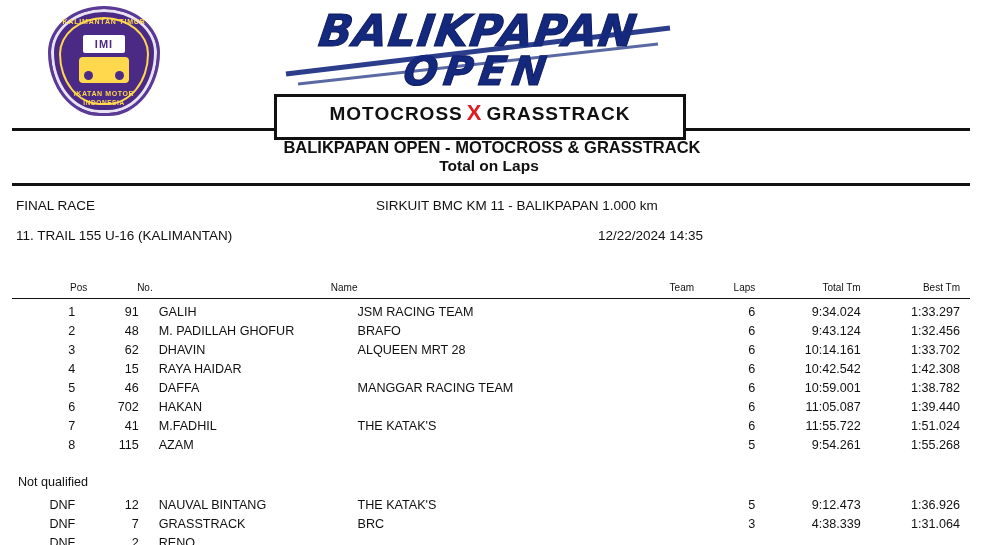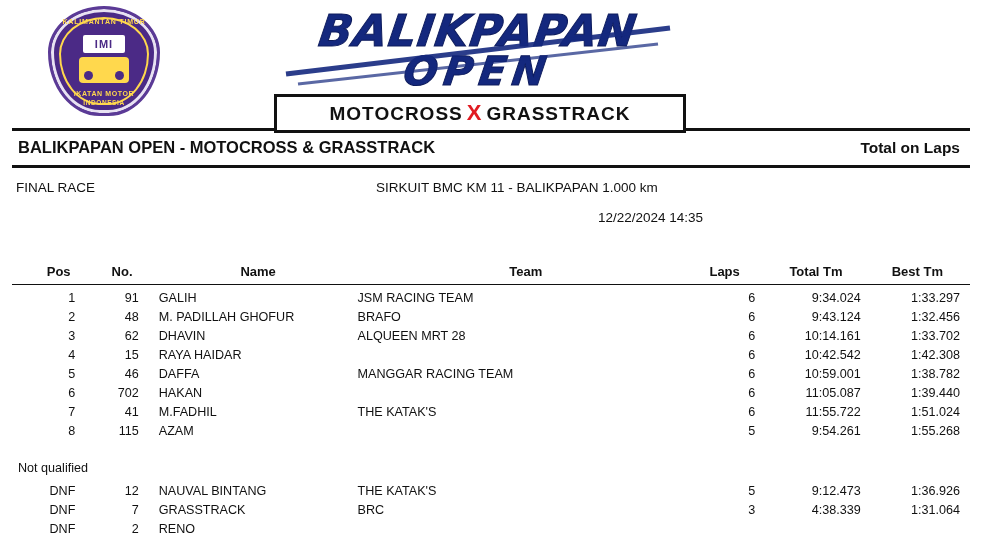--- a/index.html
+++ b/index.html
@@ -159,21 +159,21 @@
     height: 78px;
     pointer-events: none;
   }
   .wm-sub {
     position: absolute;
     left: 6px;
     top: 84px;
     width: 406px;
     border: 3px solid #111;
     background: #fff;
-    padding: 3px 0 4px;
+    padding: 3px 0 11px;
     font-weight: bold;
     font-size: 19px;
     letter-spacing: 1px;
     color: #111;
     white-space: nowrap;
   }
   .wm-sub .x {
     color: #e11b22;
     font-size: 22px;
     padding: 0 4px;
@@ -229,20 +229,21 @@
     margin: 0 12px;
   }
   .title-bar {
     margin: 0 12px;
     padding: 7px 4px 8px 6px;
     display: flex;
     justify-content: space-between;
     align-items: center;
     font-size: 16.5px;
     font-weight: bold;
+    flex-direction: column;
   }
   .sorted {
     font-size: 15.5px;
     font-weight: bold;
     padding-right: 6px;
   }
 
   
   .meta {
     margin: 0 10px;
@@ -273,23 +274,23 @@
   .table-wrap {
     margin: 10px 12px 0;
     position: relative;
   }
   table.results {
     width: 100%;
     border-collapse: collapse;
     font-size: 12.6px;
   }
   table.results thead th {
-    font-size: 13px;
-    font-weight: bold;
-    text-align: center;
+    font-size: 10px;
+    font-weight: normal;
+    text-align: right;
     padding: 0 0 5px 0;
     border-bottom: 1.5px solid #111;
   }
   table.results tbody td {
     padding: 2.5px 0;
     white-space: nowrap;
   }
   tbody tr:first-child td { padding-top: 6px; }
 
   .c-pos   { width: 58px;  text-align: right; padding-right: 12px !important; }
@@ -351,20 +352,21 @@
     <div class="sorted">Total on Laps</div>
   </div>
   <div class="rule-thick"></div>
 
   <div class="meta">
     <div class="meta-row m1">
       <span>FINAL RACE</span>
       <span class="meta-col2">SIRKUIT BMC KM 11 - BALIKPAPAN 1.000 km</span>
     </div>
     <div class="meta-row m2">
+      <span>11. TRAIL 155 U-16 (KALIMANTAN)</span>
       <span class="meta-col2b">12/22/2024 14:35</span>
     </div>
   </div>
 
   <div class="table-wrap">
     <table class="results">
       <thead>
         <tr>
           <th class="c-pos">Pos</th>
           <th class="c-no">No.</th>

